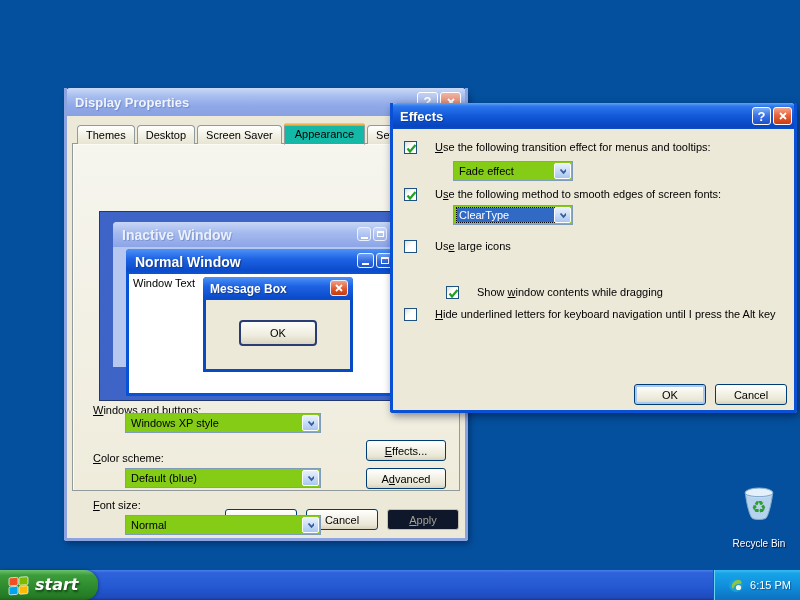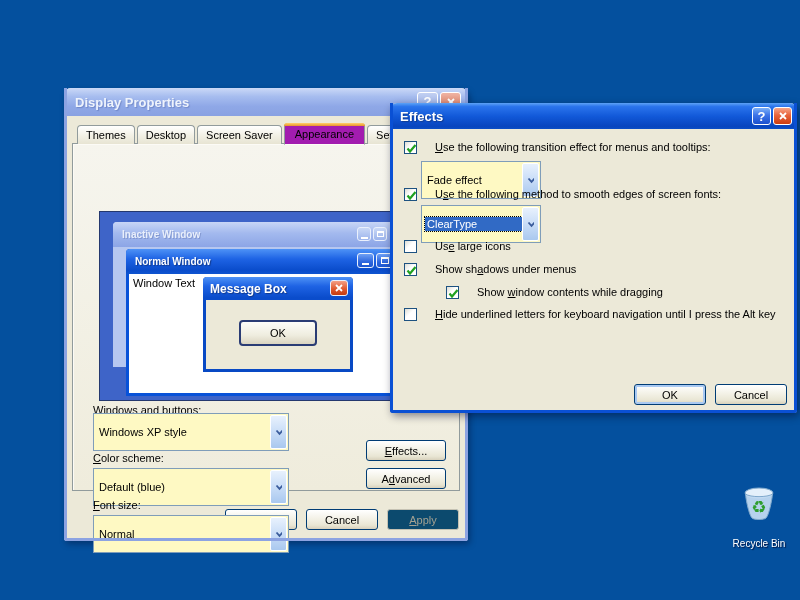--- a/index.html
+++ b/index.html
@@ -30,36 +30,36 @@
               background:linear-gradient(180deg,#CBD9F7 0%,#A7BDEF 30%,#8FA8E7 65%,#89A1E2 100%);
               text-shadow:1px 1px 1px rgba(60,80,150,.35); }
   .dp-caps { top:4px; right:7px; }
 
   .tabstrip { position:absolute; left:13px; top:35px; height:21px; display:flex;
               align-items:flex-end; z-index:2; }
   .tab { height:19px; padding:6px 8px; margin-right:2px; display:flex; align-items:center;
          font-size:11px; border:1px solid #919B9C; border-bottom:none;
          border-radius:4px 4px 0 0;
          background:linear-gradient(180deg,#FFFFFF 0%,#F2F0E4 55%,#E7E4D3 100%); }
-  .tab.active { height:22px; background:#a21caf; position:relative; z-index:3;
+  .tab.active { height:22px; background:#14b8a6; position:relative; z-index:3;
                 padding:0 10px; border-bottom:1px solid #FDFDF7; margin-bottom:-1px; }
   .tab.active::before { content:""; position:absolute; left:-1px; right:-1px; top:-1px;
                 height:3px; border-radius:3px 3px 0 0;
                 background:linear-gradient(180deg,#FFD06B,#E7912C); }
 
   .tabpage { position:absolute; left:8px; top:55px; width:388px; height:348px;
              border:1px solid #919B9C; background:linear-gradient(180deg,#F6F5EE,#EFECDC);
              box-shadow:inset 1px 1px 0 #FCFBF6; z-index:1; }
 
   
   .preview { position:absolute; left:26px; top:67px; width:362px; height:190px;
              background:#3E64C8; border:1px solid #24386E; overflow:hidden; }
   .pv-win { position:absolute; border-radius:4px 4px 0 0; }
   .pv-title { position:absolute; left:0; right:0; top:0; height:25px; display:flex;
-              align-items:center; padding-left:9px; font-weight:bold; font-size:10px;
+              align-items:center; padding-left:9px; font-weight:bold; font-size:14px;
               border-radius:4px 4px 0 0; }
   .pv-inactive { left:13px; top:10px; width:280px; height:145px; background:#B6C7F0; }
   .pv-ititle { background:linear-gradient(180deg,#C8D6F6 0%,#A3B9EE 45%,#8CA5E6 100%);
                color:#E9EFFB; text-shadow:1px 1px 0 rgba(90,110,170,.4); }
   .pv-active { left:26px; top:37px; width:290px; height:147px; background:#0852D8;
                border:3px solid #0852D8; border-top:none; }
   .pv-atitle { left:-3px; right:-3px; height:25px;
                background:linear-gradient(180deg,#4E92F6 0%,#1E63E4 40%,#0A4CCB 85%,#0E54D0 100%);
                color:#fff; text-shadow:1px 1px 1px #11398C; }
   .pv-body { position:absolute; left:0; right:0; top:25px; bottom:0; background:#fff;
@@ -83,38 +83,38 @@
                color:#fff; text-shadow:1px 1px 1px #11398C; border-radius:4px 4px 0 0;
                background:linear-gradient(180deg,#4E92F6 0%,#1E63E4 40%,#0A4CCB 90%); }
   .pv-mclose { position:absolute; right:2px; top:3px; width:18px; height:16px; }
   .pv-mok { position:absolute; left:50%; transform:translateX(-50%); top:43px;
             width:78px; height:26px; border:2px solid #2A3C74; border-radius:4px;
             background:linear-gradient(180deg,#FDFDF9 0%,#EFEDDF 60%,#DAD4C0 100%);
             display:flex; align-items:center; justify-content:center; font-size:11px; }
 
   
   .lbl { position:absolute; font-size:11px; color:#000; white-space:nowrap; }
-  .combo { position:absolute; height:38px; background:#fef9c3; border:1px solid #7F9DB9;
-           display:flex; align-items:center; font-size:11px; padding-left:3px; }
+  .combo { position:absolute; height:20px; background:#84cc16; border:1px solid #7F9DB9;
+           display:flex; align-items:center; font-size:11px; padding-left:3px;margin-left:32px; }
   .combo-text { padding:1px 2px; white-space:nowrap; }
   .combo-text.selected { background:#316AC5; color:#fff; outline:1px dotted #000;
            outline-offset:0; flex:1; margin-right:18px; }
   .combo-btn { position:absolute; right:1px; top:1px; bottom:1px; width:17px;
            border-radius:2px; border:1px solid #FFFFFF;
            background:linear-gradient(180deg,#E8F1FD 0%,#CCDFF8 45%,#A9C8EF 100%);
            display:flex; align-items:center; justify-content:center; }
   .chev { width:7px; height:7px; }
 
   .xpbtn { position:absolute; width:72px; height:21px; border:1px solid #003C74;
            border-radius:3px; font-size:11px; color:#000; display:flex; align-items:center;
            justify-content:center; white-space:nowrap;
            background:linear-gradient(180deg,#FFFFFF 0%,#F2F0E4 50%,#E9E6D4 80%,#D8D1BC 100%); }
   .xpbtn.wide { width:80px; }
   .xpbtn.default { box-shadow:inset 0 0 0 2px #A9C9F2; }
-  .xpbtn.disabled { border-color:#C5C2B3; background:#0c4a6e; color:#A3A192; }
+  .xpbtn.disabled { border-color:#C5C2B3; background:#0f172a; color:#A3A192; }
 
   .cbrow { position:absolute; display:flex; align-items:center; height:14px; }
   .cb { width:13px; height:13px; background:linear-gradient(135deg,#DDDDD5 0%,#FFFFFF 45%);
         border:1px solid #1D5281; margin-right:5px; position:relative; flex:none; }
   .cb svg { position:absolute; left:0; top:0; }
   .cbrow label { font-size:11px; white-space:nowrap; margin-left:13px; }
 
   
   .fx { left:390px; top:103px; width:407px; height:310px; background:#ECE9D8;
         border-radius:7px 7px 3px 3px; z-index:10; box-shadow:2px 3px 8px rgba(0,0,30,.45); }
@@ -352,28 +352,20 @@
       </div>
     </div>
 
     <div class="cbrow" style="left:14px; top:136px;">
       <span class="cb">
         
       </span>
       <label><span>Us</span><u>e</u><span> large icons</span></label>
     </div>
 
-    <div class="cbrow" style="left:14px; top:159px;">
-      <span class="cb">
-        <svg width="13" height="13">
-            <path d="M2.5 6.5 L5 9.5 L10.5 3" stroke="#21A121" stroke-width="2.2" fill="none"></path>
-          </svg>
-      </span>
-      <label><span>Show sh</span><u>a</u><span>dows under menus</span></label>
-    </div>
 
     <div class="cbrow" style="left:14px; top:182px;padding-left:42px;">
       <span class="cb">
         <svg width="13" height="13">
             <path d="M2.5 6.5 L5 9.5 L10.5 3" stroke="#21A121" stroke-width="2.2" fill="none"></path>
           </svg>
       </span>
       <label><span>Show </span><u>w</u><span>indow contents while dragging</span></label>
     </div>
 
@@ -387,14 +379,35 @@
     <div class="xpbtn default" style="left:244px; top:281px;">
       <span>OK</span>
     </div>
     <div class="xpbtn" style="left:325px; top:281px;">
       <span>Cancel</span>
     </div>
 
     <div class="frame"></div>
   </div>
 
+  <div class="taskbar">
+    <div class="startbtn">
+      <svg width="21" height="21" viewBox="0 0 21 21">
+        <g transform="skewY(-4)">
+          <rect x="1" y="3" width="9" height="8" rx="1.5" fill="#F25022" stroke="#fff" stroke-width="0.7"></rect>
+          <rect x="11" y="3" width="9" height="8" rx="1.5" fill="#7FBA00" stroke="#fff" stroke-width="0.7"></rect>
+          <rect x="1" y="12" width="9" height="8" rx="1.5" fill="#00A4EF" stroke="#fff" stroke-width="0.7"></rect>
+          <rect x="11" y="12" width="9" height="8" rx="1.5" fill="#FFB900" stroke="#fff" stroke-width="0.7"></rect>
+        </g>
+      </svg>
+      <span>start</span>
+    </div>
+    <div class="tray">
+      <svg width="16" height="16" viewBox="0 0 16 16">
+        <circle cx="8" cy="8" r="7" fill="#1B9ED9"></circle>
+        <path d="M4 11 C3 7 6 3 10 3 C13 3 14 5 13 7 C11 6 7 7 6 10 C5.4 11.6 4.6 12 4 11 Z" fill="#8DC63F"></path>
+        <circle cx="10.5" cy="10.5" r="2.6" fill="#F4F9E8"></circle>
+      </svg>
+      <span class="clock">6:15 PM</span>
+    </div>
+  </div>
 
 </div>
 
 </body></html>

